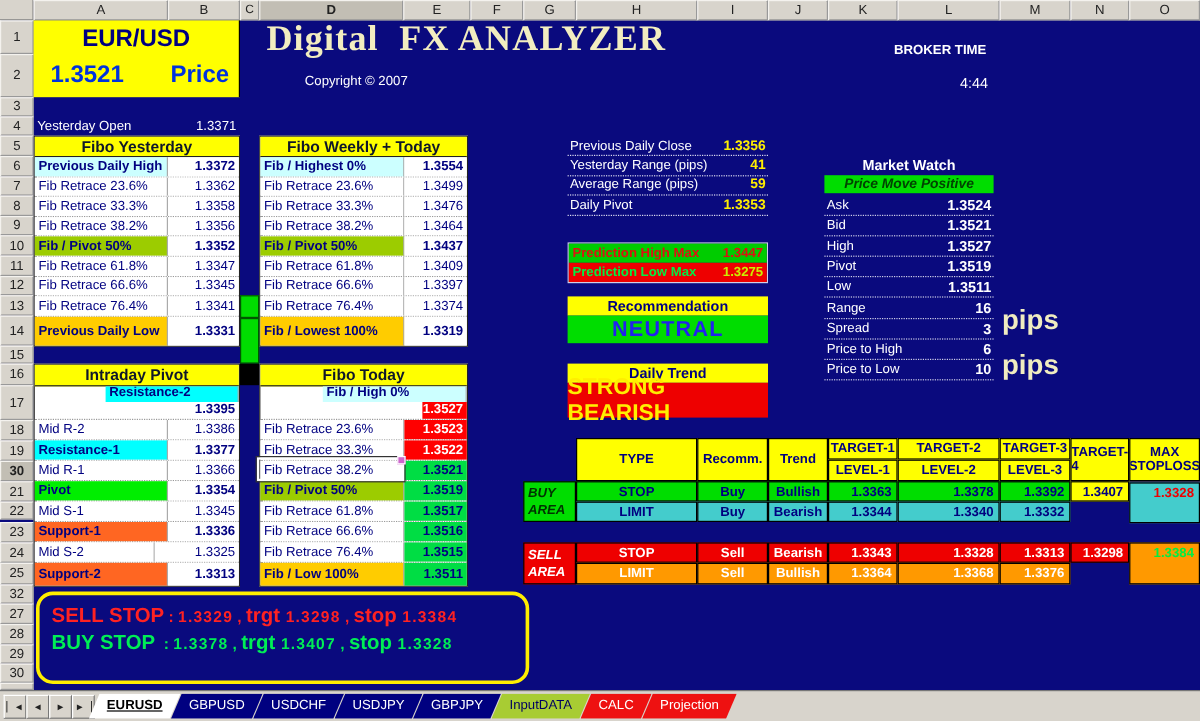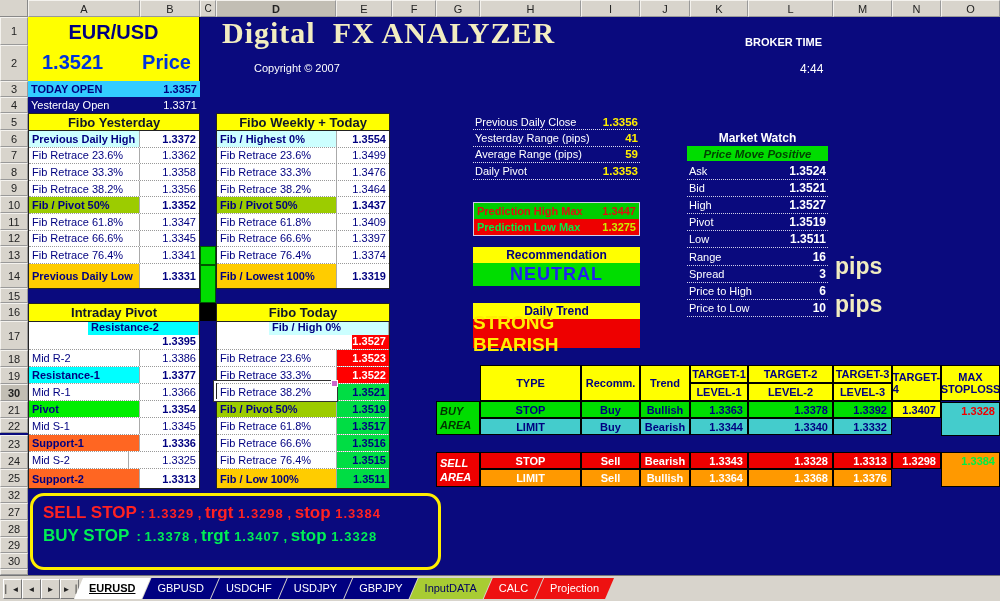--- a/index.html
+++ b/index.html
@@ -166,24 +166,20 @@
   <div class="rh" style="top:553px;height:16px">30</div>
   <div class="rh" style="top:569px;height:6px"></div>
 
   <div class="abs flex" id="pairbox" style="display:block">
     <div class="flex" id="pairname">EUR/USD</div>
     <div class="flex" id="priceline">
       <span>1.3521</span>
       <span>Price</span>
     </div>
   </div>
-  <div class="abs flex" id="todayopen">
-    <span>TODAY OPEN</span>
-    <span>1.3357</span>
-  </div>
   <div class="abs flex" id="yestopen">
     <span>Yesterday Open</span>
     <span>1.3371</span>
   </div>
 
   <div class="abs" id="title">Digital  FX ANALYZER</div>
   <div class="abs" id="copyright">Copyright © 2007</div>
   <div class="abs" id="brokertime">BROKER TIME</div>
   <div class="abs" id="btime">4:44</div>
 

